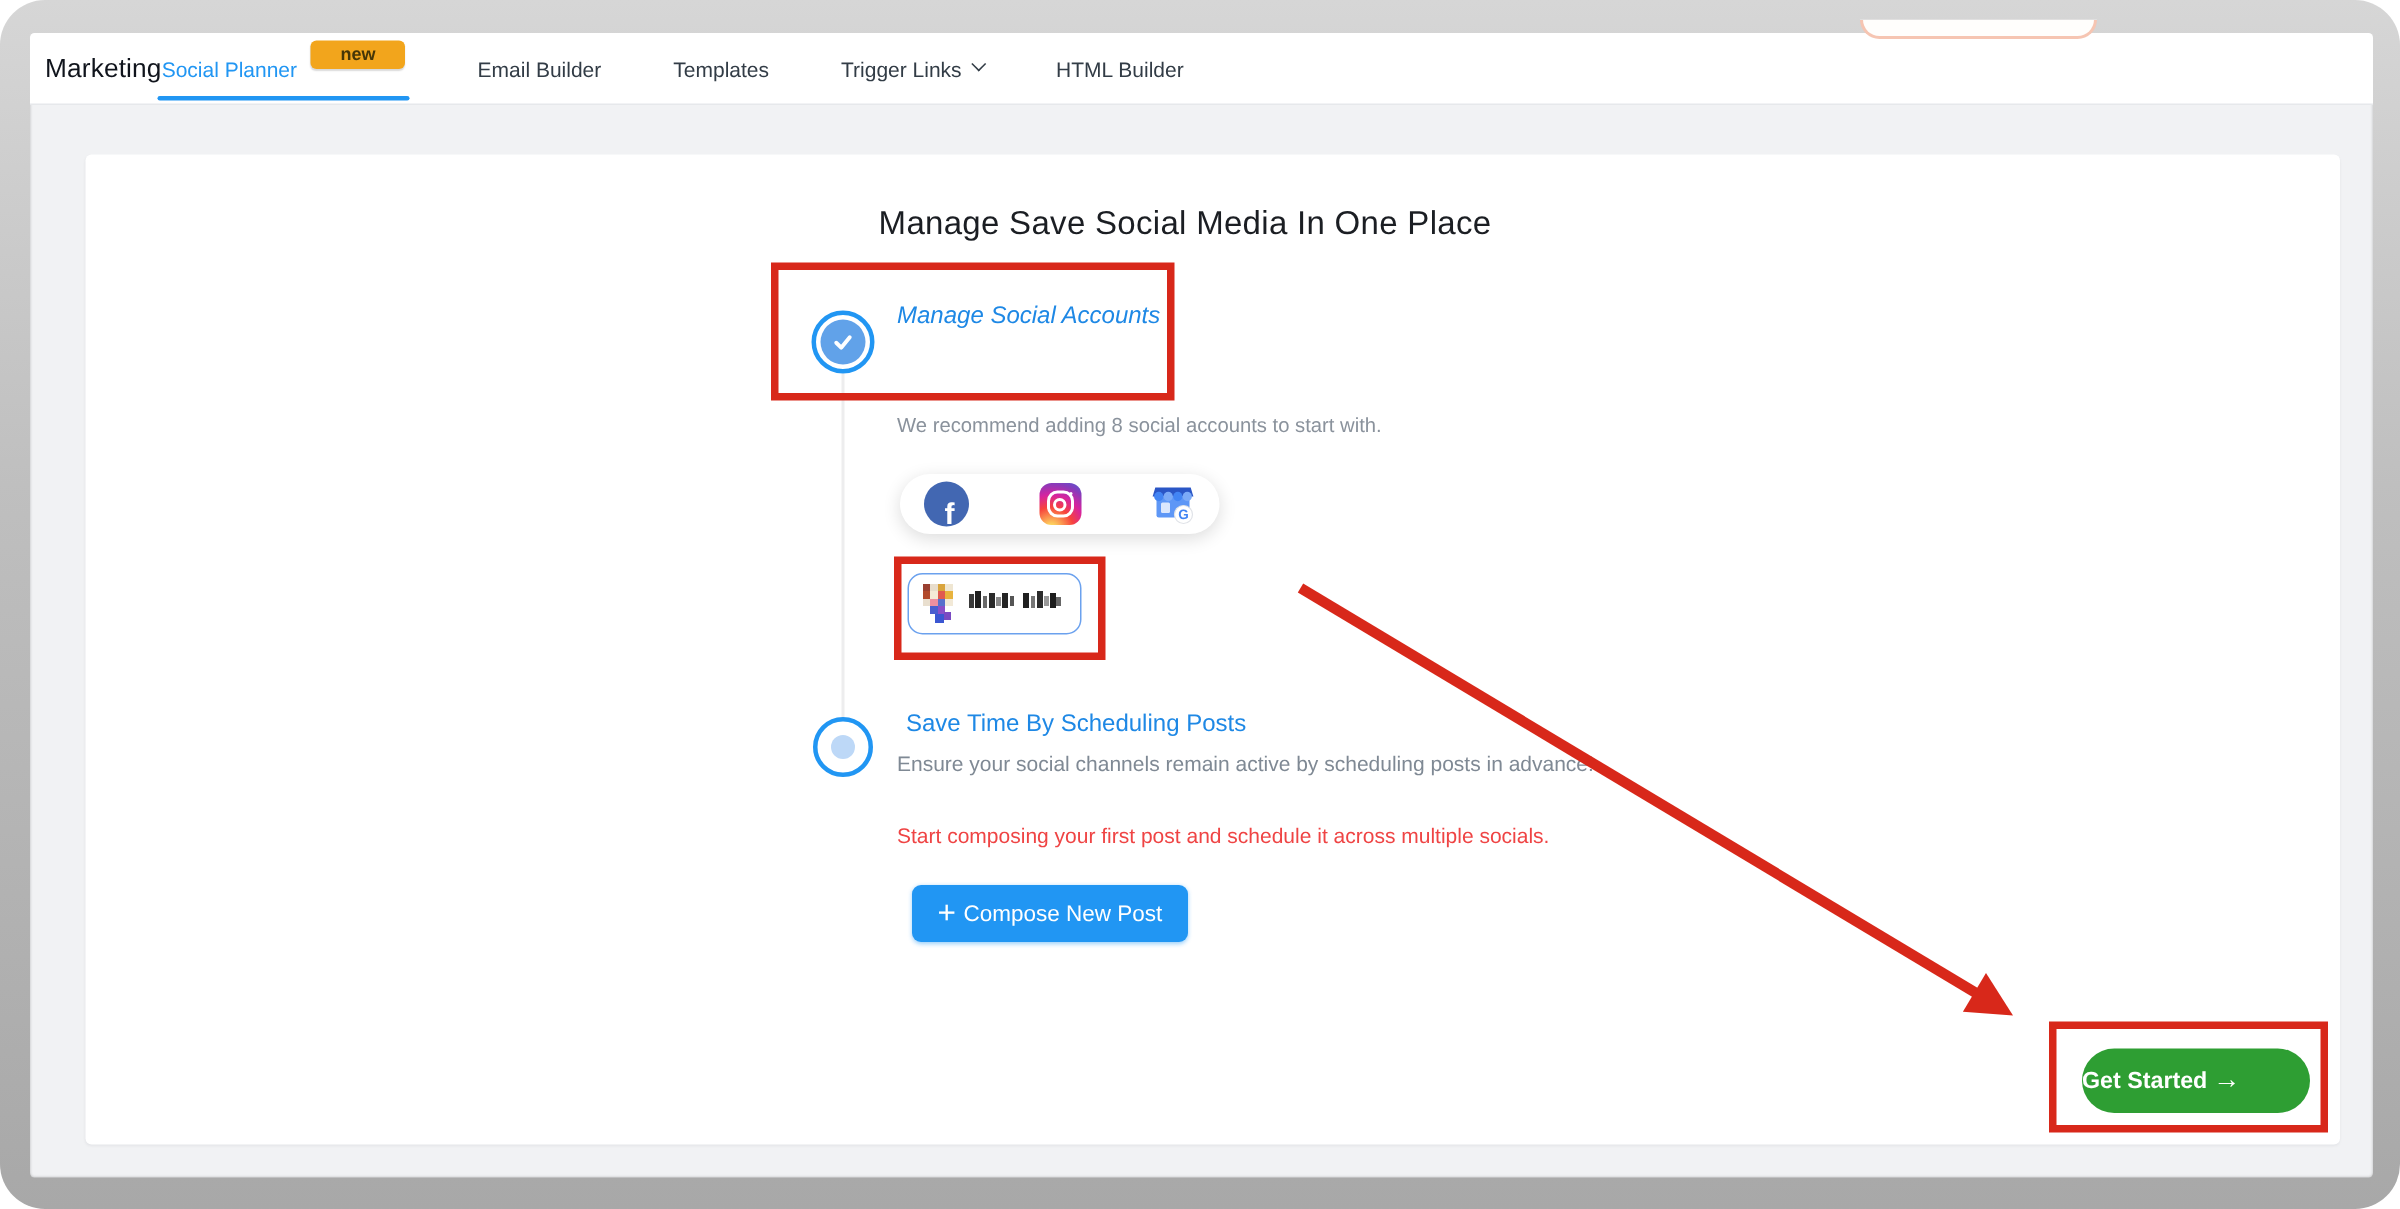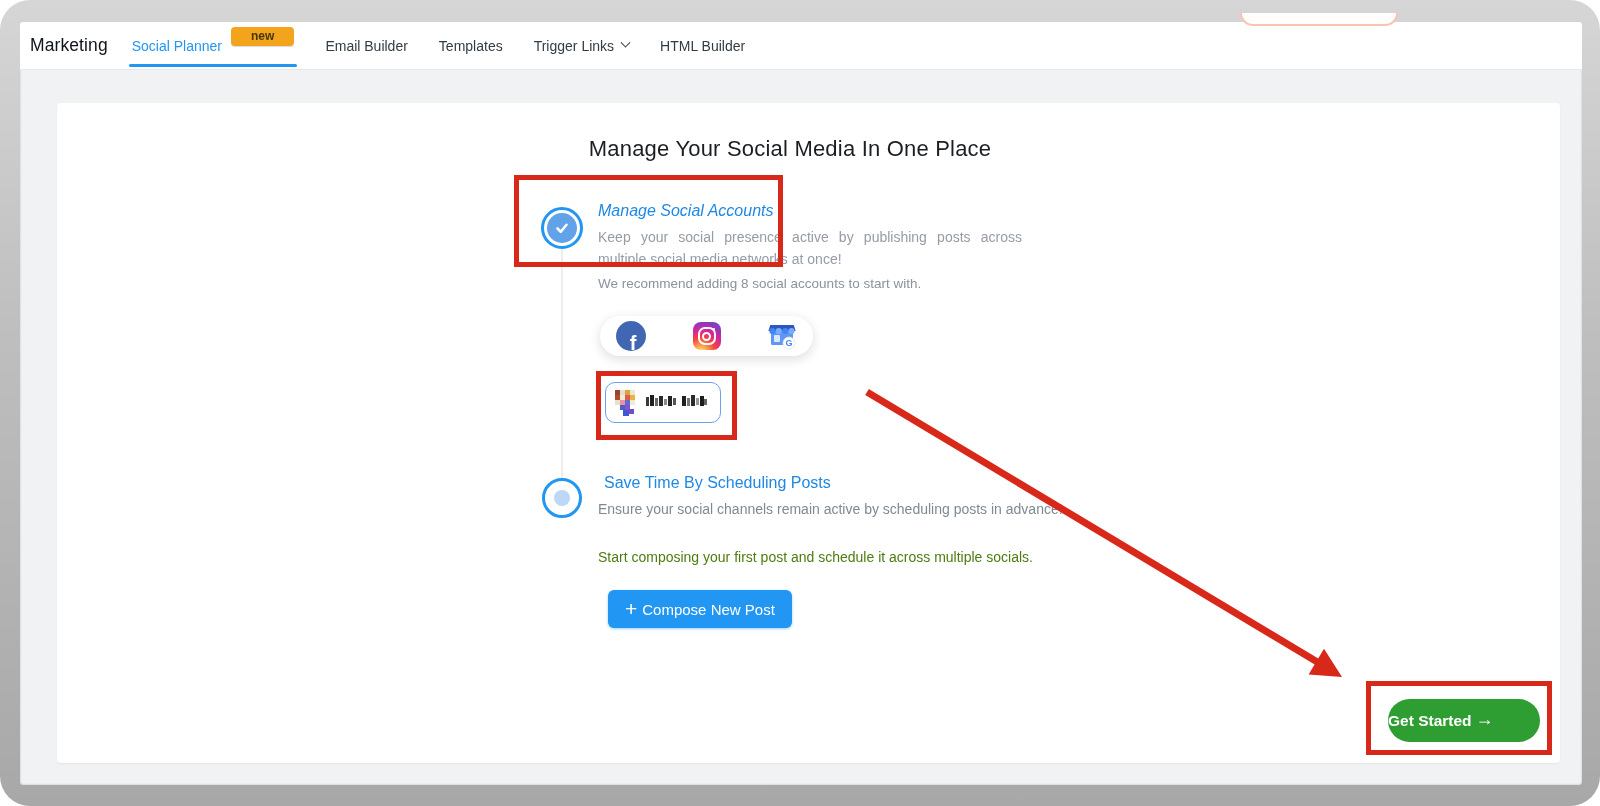--- a/index.html
+++ b/index.html
@@ -26,22 +26,22 @@
     border:2px solid rgba(242,166,138,.65); border-top:none;
     border-radius:0 0 14px 14px; z-index:9;
   }
 
   
   .navbar {
     position:absolute; left:0; top:0; right:0; height:48px;
     background:#fff; border-bottom:1px solid #e6e8eb;
     display:flex; align-items:center; padding:0 16px 0 10px; z-index:2;
   }
-  .nav-title { font-size:17.5px; font-weight:500; color:#10141c; margin-right:24px; letter-spacing:.1px; }
-  .tabs { display:flex; align-items:center; gap:31px; height:100%; }
+  .nav-title { font-size:17.5px; font-weight:500; color:#10141c; letter-spacing:.1px; }
+  .tabs { display:flex; align-items:center; gap:48px; height:100%; }
   .tab { position:relative; display:flex; align-items:center; height:100%; font-size:14px; color:#323c46; cursor:pointer; white-space:nowrap; }
   .tab-label { color:inherit; }
   .tab.active { color:var(--accent-blue,#2196f3); }
   .tab-underline {
     position:absolute; left:-3px; right:-3px; bottom:2px; height:3px;
     background:var(--accent-blue,#2196f3); border-radius:2px;
   }
   .badge {
     margin-left:9px; transform:translateY(-9px);
     background:var(--badge-amber,#f2a51c); color:#463607;
@@ -77,21 +77,21 @@
   .circle2-inner { width:16px; height:16px; border-radius:50%; background:#bdd8f7; }
 
   .step-title { position:absolute; font-size:16px; font-weight:500; color:var(--link-blue,#1e88e5); }
   .t1 { left:541px; top:99px;font-style:italic; }
   .t2 { left:547px; top:371px; }
 
   .step-desc { position:absolute; font-size:14px; line-height:21.5px; color:#959ca6; }
   .d1 { left:541px; top:124px; width:424px; text-align:justify; }
   .d2 { left:541px; top:396px; width:490px; color:#7f8994; }
   .n1 { left:541px; top:170px; color:#8a929c; font-size:13.5px; }
-  .n2 { left:541px; top:444px; color:#4d7c0f; }
+  .n2 { left:541px; top:444px; color:#ef4444; }
 
   .social-pill {
     position:absolute; left:543px; top:213px; width:213px; height:40px;
     background:#fff; border-radius:20px; box-shadow:0 3px 12px rgba(0,0,0,.14);
     display:flex; align-items:center; justify-content:space-between; padding:0 16px;
   }
   .fb-icon {
     width:30px; height:30px; border-radius:50%; background:#4267B2;
     color:#fff; font-weight:700; font-size:20px;
     display:flex; align-items:flex-end; justify-content:center; overflow:hidden; cursor:pointer;
@@ -164,33 +164,32 @@
           <span class="tab-label">Trigger Links</span>
           <span class="chevron-down"></span>
         </div>
         <div class="tab">
           <span class="tab-label">HTML Builder</span>
         </div>
       </div>
     </div>
 
     <div class="card">
-      <div class="page-heading">Manage Your Social Media In One Place</div>
+      <div class="page-heading">Manage Save Social Media In One Place</div>
 
       <div class="connector"></div>
 
       <div class="step-circle circle1">
         <div class="circle1-inner">
           <svg width="18" height="18" viewBox="0 0 18 18">
               <polyline points="4.5,9.5 7.8,12.8 13.5,5.8" fill="none" stroke="#fff" stroke-width="2.6" stroke-linecap="round" stroke-linejoin="round"></polyline>
             </svg>
         </div>
       </div>
       <div class="step-title t1">Manage Social Accounts</div>
-      <div class="step-desc d1">Keep your social presence active by publishing posts across multiple social media networks at once!</div>
       <div class="step-desc n1">We recommend adding 8 social accounts to start with.</div>
 
       <div class="social-pill">
         <div class="fb-icon">
             <span>f</span>
           </div>
         <div class="ig-icon">
           <div class="ig-cam"></div>
             <div class="ig-lens"></div>
             <div class="ig-dot"></div>

